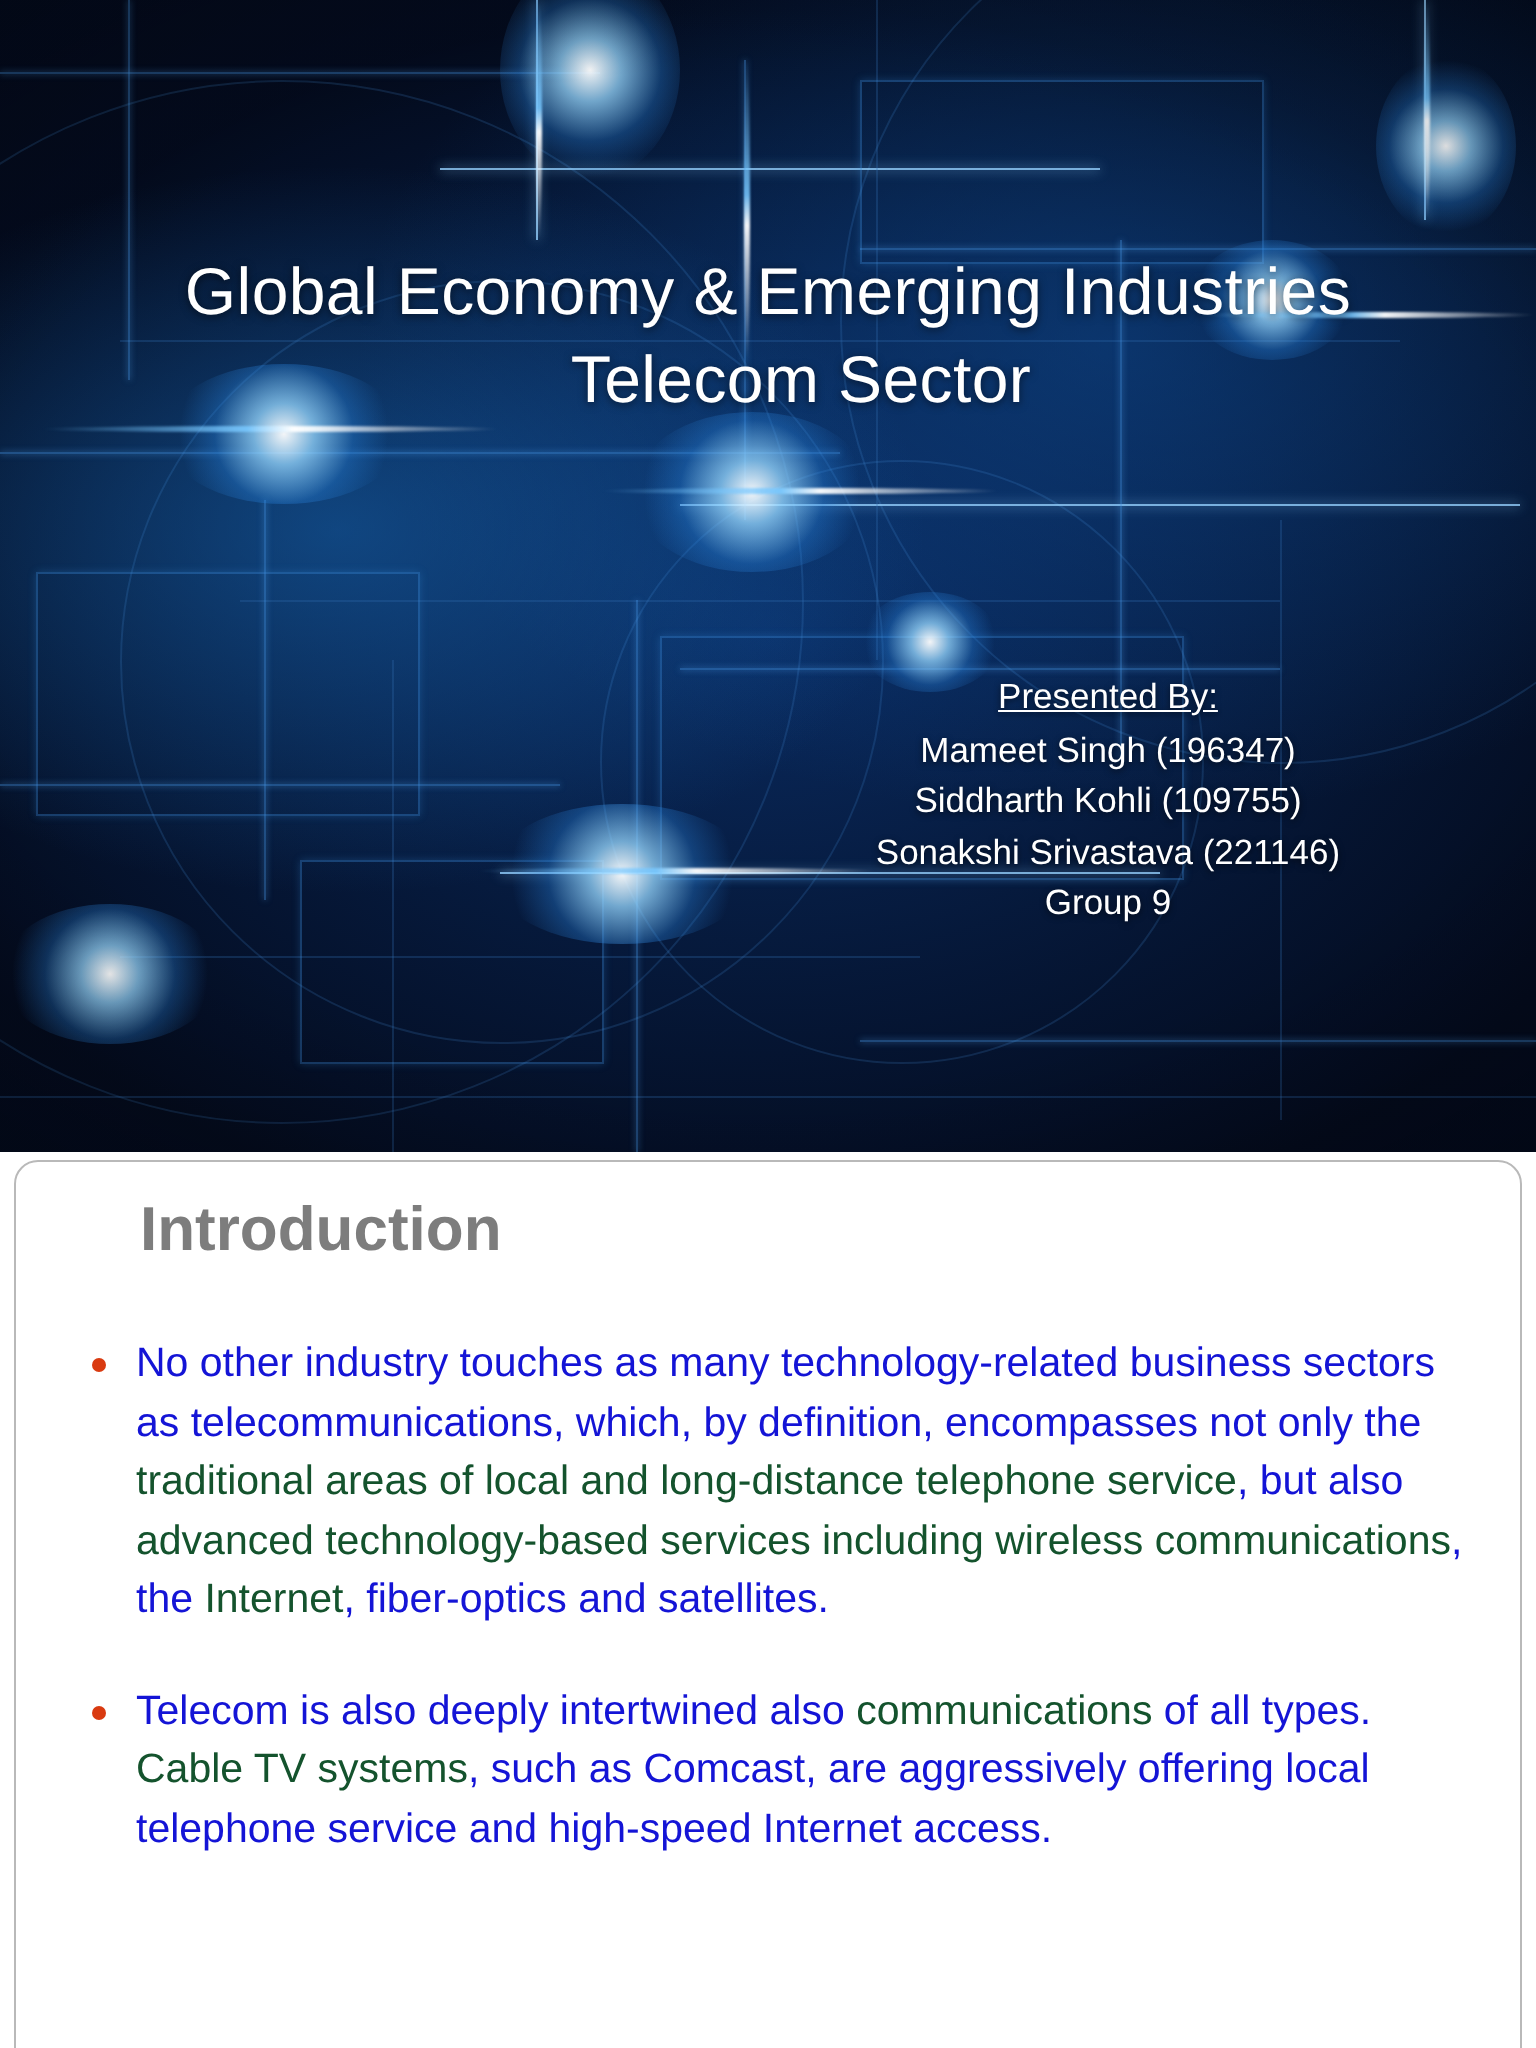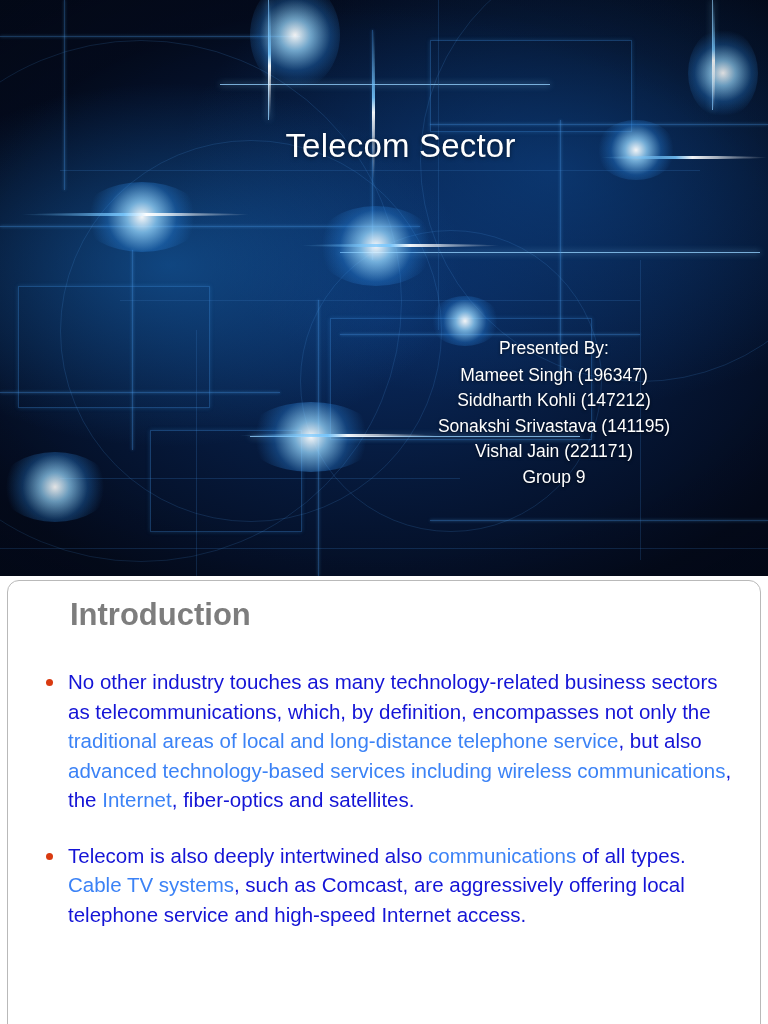--- a/index.html
+++ b/index.html
@@ -90,20 +90,21 @@
     top: 336px;
     left: 350px;
     width: 408px;
     text-align: center;
     color: #ffffff;
     font-size: 17.5px;
     line-height: 25.5px;
     text-shadow: 0 1px 3px rgba(0,0,0,0.6);
   }
   .presented .head {
+    text-decoration: underline;
     display: block;
     margin-bottom: 1px;
   }
   .presented .name { display: block; }
 
   
   .slide-intro {
     position: relative;
     width: 754px;
     height: 516px;
@@ -139,21 +140,21 @@
   .bullet::before {
     content: "";
     position: absolute;
     left: 4px;
     top: 12px;
     width: 7px;
     height: 7px;
     border-radius: 50%;
     background: #d93a10;
   }
-  .rd { color: #3b82f6; }
+  .rd { color: #14532d; }
   .bl { color: #1414d6; }
 </style>
 </head>
 <body>
 
 <div class="slide-title">
 
   <div class="bg-layer">
 
     <div class="ring" style="left:-120px; top:40px; width:520px; height:520px;"></div>
@@ -205,29 +206,29 @@
     <div class="streak" style="left:238px; top:434px; width:200px; height:3px;"></div>
     <div class="streak v" style="left:268px; top:0px; width:3px; height:120px;"></div>
     <div class="streak v" style="left:712px; top:0px; width:3px; height:110px;"></div>
     <div class="streak v" style="left:372px; top:30px; width:3px; height:150px;"></div>
     <div class="streak" style="left:600px; top:156px; width:168px; height:3px;"></div>
 
     <div class="vignette"></div>
   </div>
 
   <div class="title-block">
+    <span>Global Economy &amp; Emerging Industries</span>
     <span class="title-line2">Telecom Sector</span>
   </div>
 
   <div class="presented">
     <span class="head">Presented By:</span>
     <span class="name">Mameet Singh (196347)</span>
-    <span class="name">Siddharth Kohli (147212)</span>
-    <span class="name">Sonakshi Srivastava  (141195)</span>
-    <span class="name">Vishal Jain (221171)</span>
+    <span class="name">Siddharth Kohli (109755)</span>
+    <span class="name">Sonakshi Srivastava  (221146)</span>
     <span class="name">Group 9</span>
   </div>
 </div>
 
 <div class="slide-intro">
   <div class="intro-title">Introduction</div>
 
   <div class="bullets">
     <div class="bullet">
       <span class="bl">No other industry touches as many technology-related business sectors as telecommunications, which, by definition, encompasses not only the </span><span class="rd">traditional areas of local and long-distance telephone service</span><span class="bl">, but also </span><span class="rd">advanced technology-based services including wireless communications</span><span class="bl">, the </span><span class="rd">Internet</span><span class="bl">, fiber-optics and satellites.</span>

